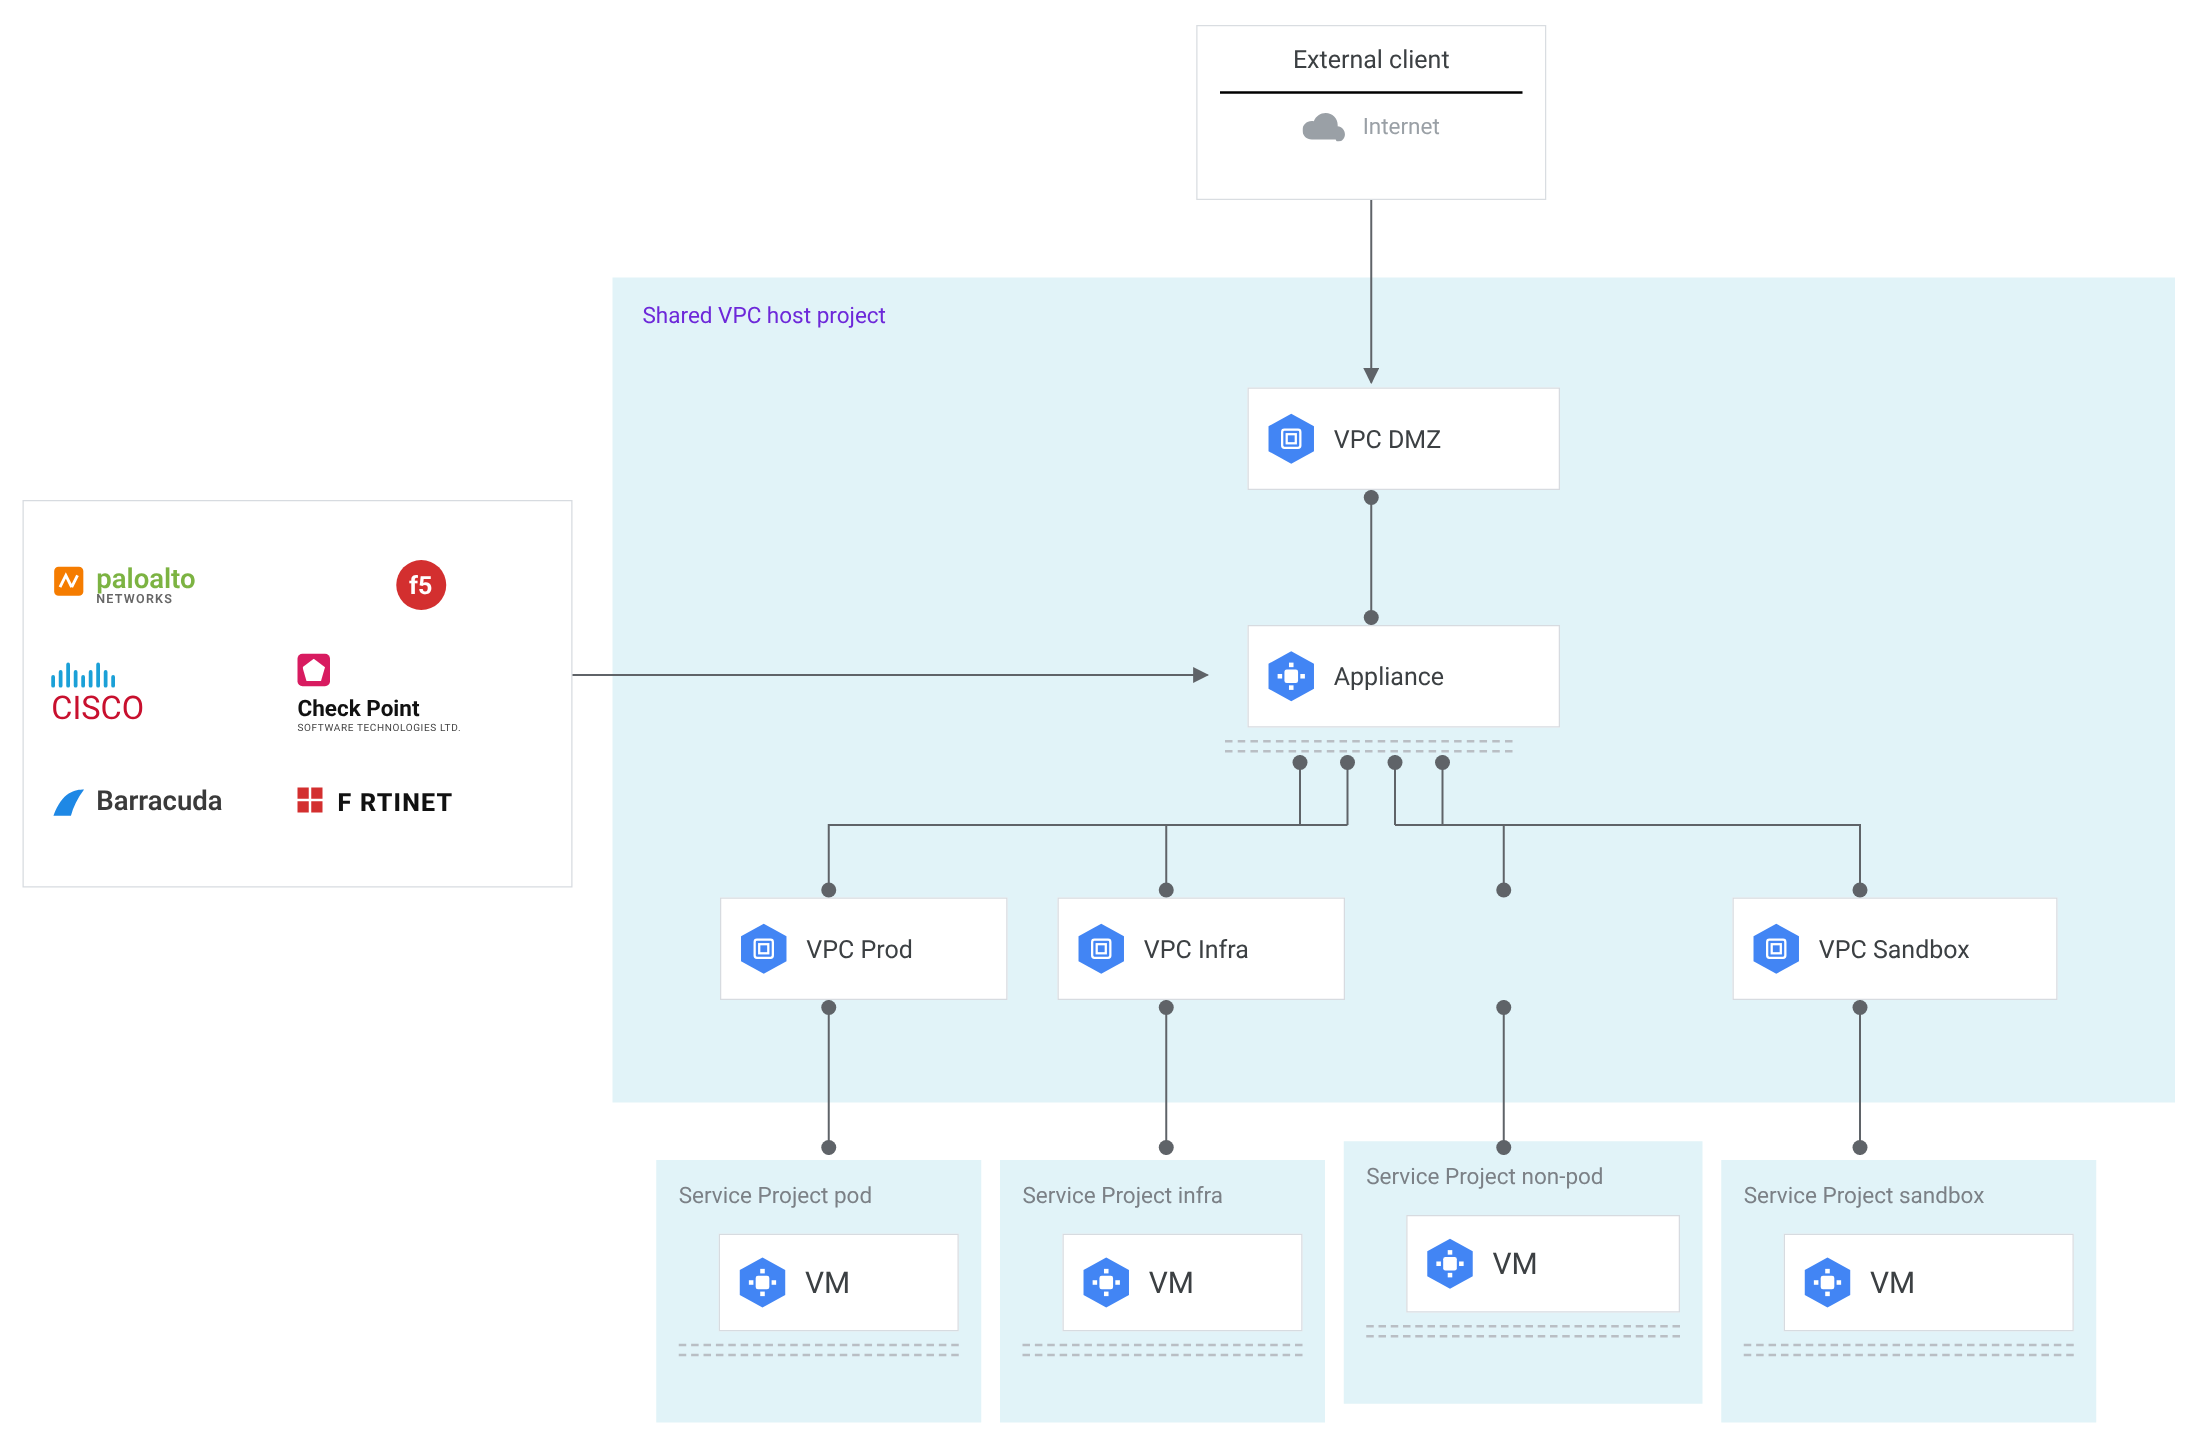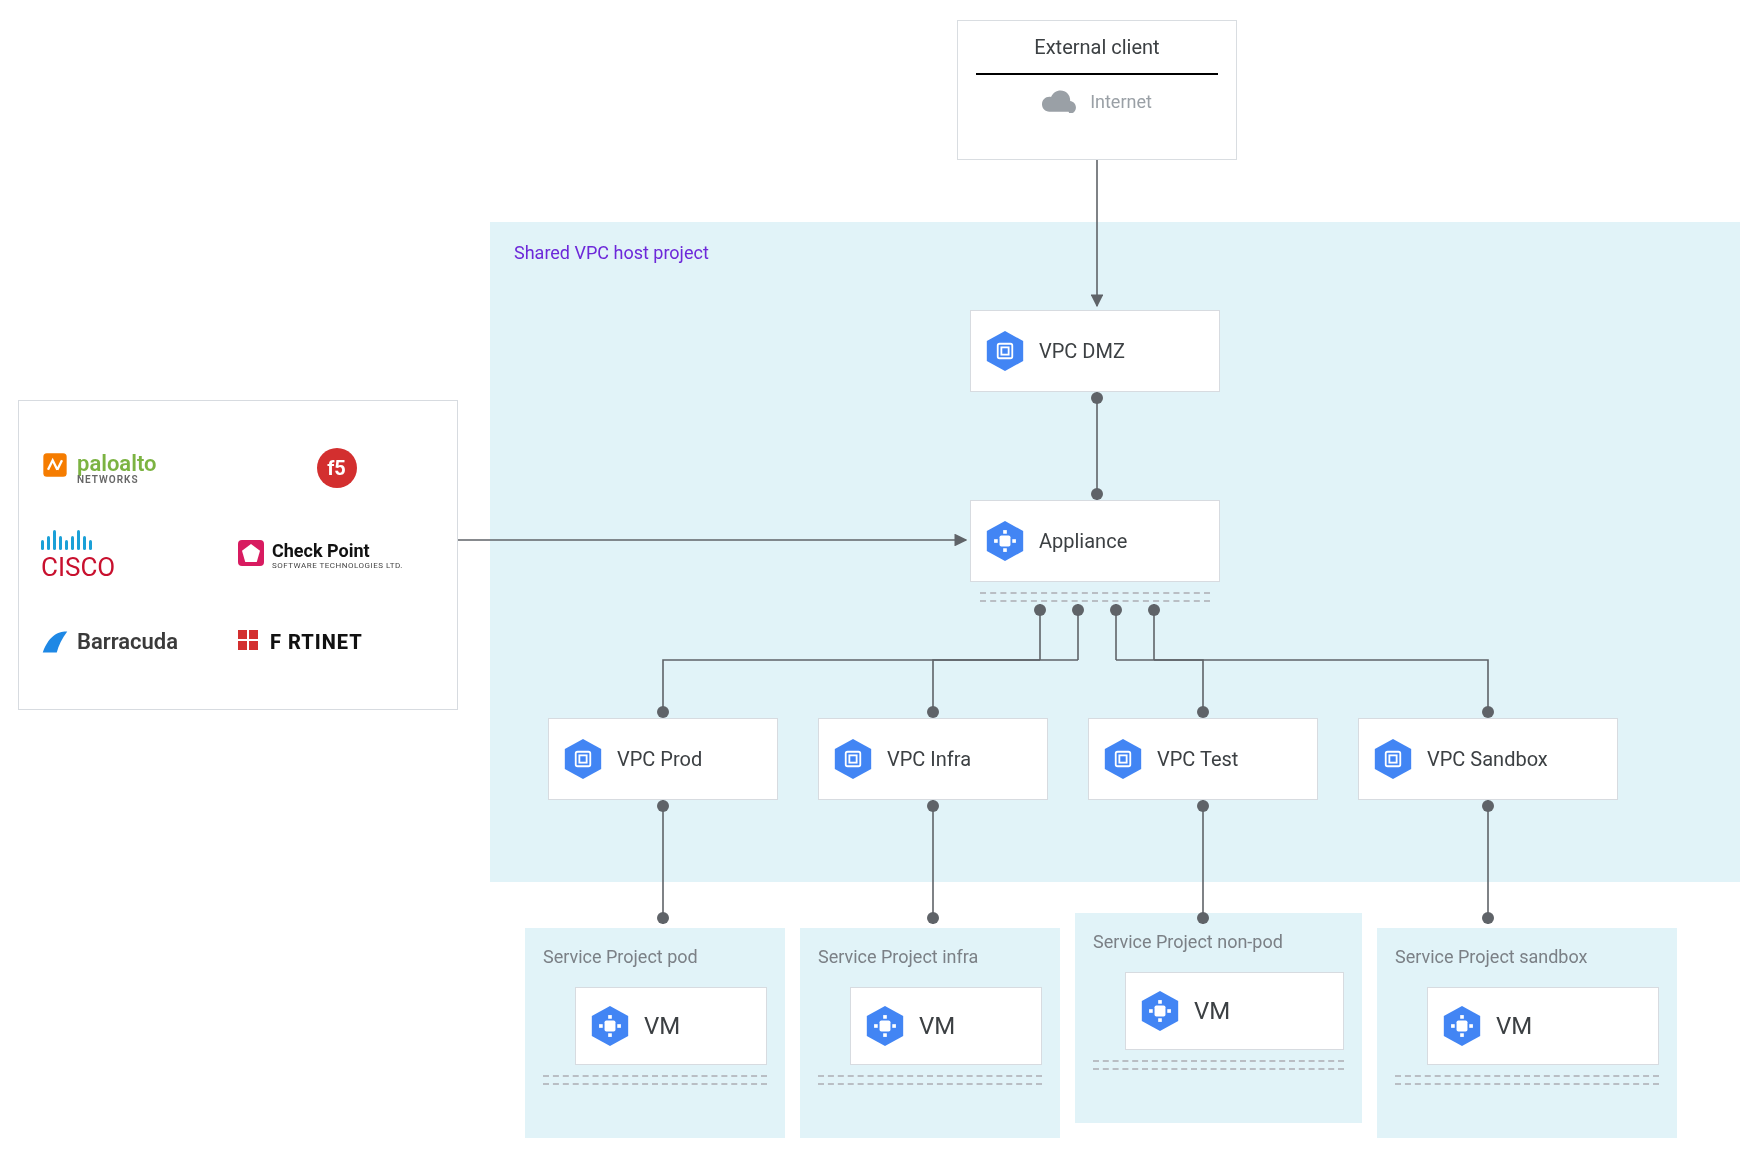--- a/index.html
+++ b/index.html
@@ -90,39 +90,40 @@
   .cisco-bars span { width:3px; background:#1ba0d7; border-radius:2px; }
   .cisco-bars span:nth-child(1){height:10px}
   .cisco-bars span:nth-child(2){height:14px}
   .cisco-bars span:nth-child(3){height:20px}
   .cisco-bars span:nth-child(4){height:14px}
   .cisco-bars span:nth-child(5){height:10px}
   .cisco-bars span:nth-child(6){height:14px}
   .cisco-bars span:nth-child(7){height:20px}
   .cisco-bars span:nth-child(8){height:14px}
   .cisco-bars span:nth-child(9){height:10px}
-  .vendor.checkpoint { color:#111; font-size:18px; font-weight:700; }
+  .vendor.checkpoint { color:#111; font-size:18px; font-weight:700; flex-direction:column;}
   .cp-icon { width:26px; height:26px; background:#d81b60; border-radius:4px; display:inline-block; position:relative;}
   .cp-icon::after{content:""; position:absolute; inset:4px; background:#fff; clip-path:polygon(50% 0,100% 38%,82% 100%,18% 100%,0 38%);}
   .cp-sub{display:block; font-size:8px; font-weight:400; letter-spacing:0.5px; color:#444;}
   .vendor.barracuda { color:#3a3a3a; font-size:22px; }
   .barracuda-fin{ width:28px; height:26px; }
   .vendor.fortinet { color:#111; font-size:20px; letter-spacing:2px; font-weight:800;}
   .fortinet-sq{ width:20px; height:20px; display:inline-grid; grid-template-columns:1fr 1fr; grid-template-rows:1fr 1fr; gap:2px; margin-right:4px;}
   .fortinet-sq span{background:#d32f2f;}
 
   
   .node {
     position: absolute;
     background: #ffffff;
     border: 1px solid #d7dbe0;
     display: flex;
     align-items: center;
     padding: 0 20px 0 14px;
     gap: 14px;
+    margin-left: 28px;
   }
   .node .txt { font-size: 20px; color: #3c4043; }
   .hex {
     width: 40px; height: 44px;
     display: flex; align-items: center; justify-content: center;
   }
   .hex svg { width: 100%; height: 100%; }
 
   
   .dash-under {
@@ -285,32 +286,20 @@
     <span class="hex">
         <svg viewBox="0 0 44 48">
           <polygon points="22,2 42,13 42,35 22,46 2,35 2,13" fill="#4285f4"></polygon>
           <g stroke="#fff" stroke-width="2" fill="none">
             <rect x="14" y="16" width="16" height="16" rx="2"></rect>
             <rect x="18" y="20" width="8" height="8"></rect>
           </g>
         </svg>
       </span>
     <span class="txt">VPC Infra</span>
-  </div>
-  <div class="node" style="left:1088px; top:718px; width:230px; height:82px;">
-    <span class="hex">
-        <svg viewBox="0 0 44 48">
-          <polygon points="22,2 42,13 42,35 22,46 2,35 2,13" fill="#4285f4"></polygon>
-          <g stroke="#fff" stroke-width="2" fill="none">
-            <rect x="14" y="16" width="16" height="16" rx="2"></rect>
-            <rect x="18" y="20" width="8" height="8"></rect>
-          </g>
-        </svg>
-      </span>
-    <span class="txt">VPC Test</span>
   </div>
   <div class="node" style="left:1358px; top:718px; width:260px; height:82px;">
     <span class="hex">
         <svg viewBox="0 0 44 48">
           <polygon points="22,2 42,13 42,35 22,46 2,35 2,13" fill="#4285f4"></polygon>
           <g stroke="#fff" stroke-width="2" fill="none">
             <rect x="14" y="16" width="16" height="16" rx="2"></rect>
             <rect x="18" y="20" width="8" height="8"></rect>
           </g>
         </svg>

